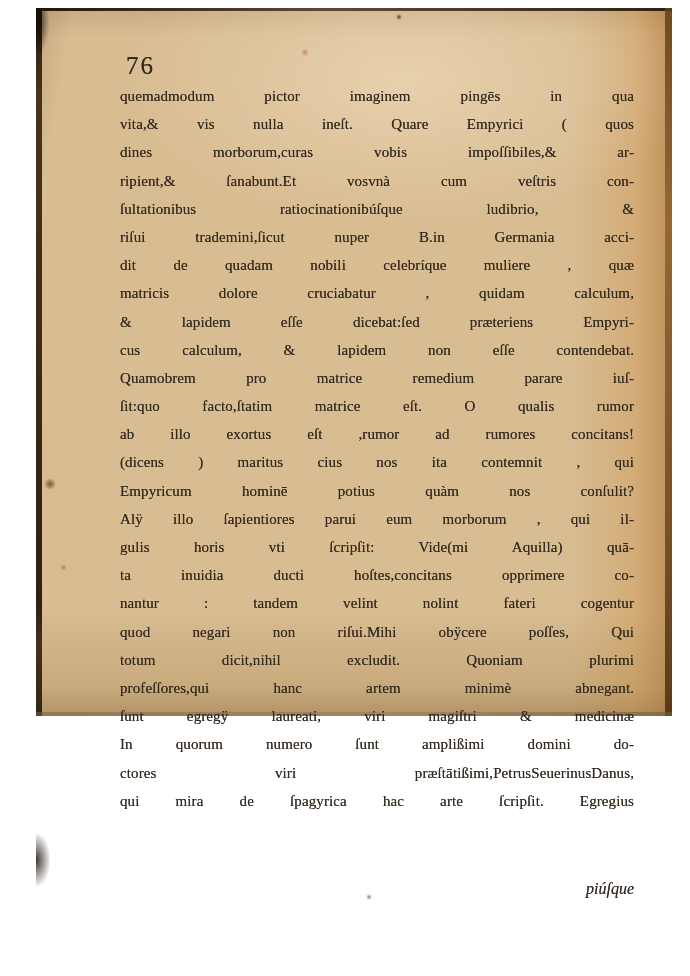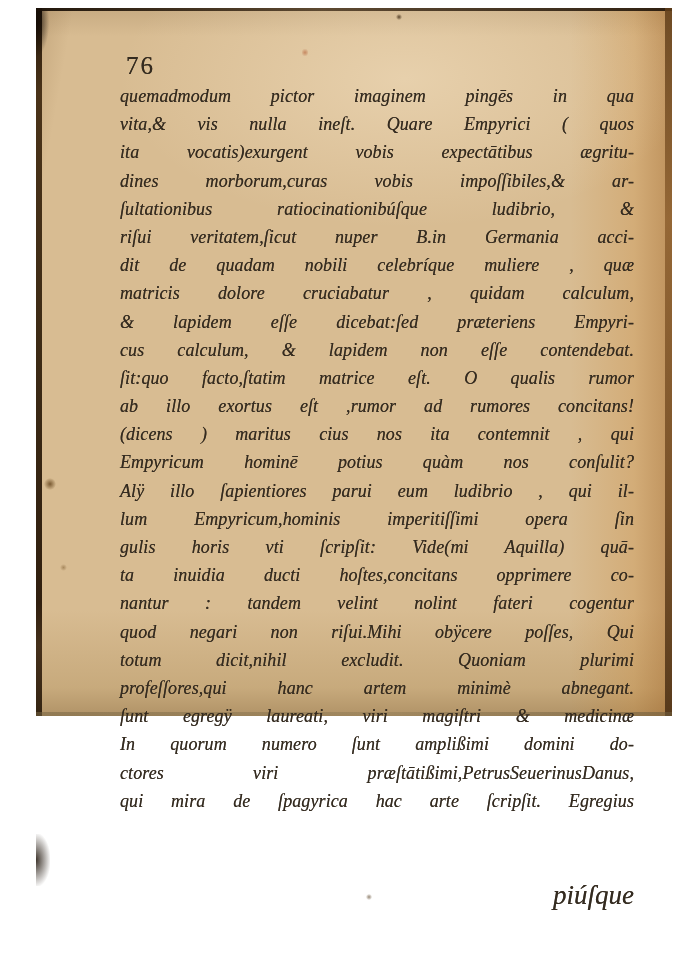--- a/index.html
+++ b/index.html
@@ -73,35 +73,34 @@
   .page-number {
     position: absolute; left: 90px; top: 44px;
     font-size: 25px; letter-spacing: 2px;
     color: var(--ink, #342b20);
     text-shadow: 0 0 0.5px rgba(40,30,18,0.8);
   }
   .text-block {
     position: absolute; left: 84px; top: 74px; width: 514px;
   }
   .line {
-    font-style: italic;
-    font-size: 18px;
+    font-size: 15px;
     line-height: 28.2px;
     height: 28.2px;
     color: var(--ink, #342b20);
     text-align: justify;
     text-align-last: justify;
     letter-spacing: 0.1px;
     white-space: normal;
     text-shadow: 0 0 0.5px rgba(44,34,22,0.75);
   }
   .catchword {
     position: absolute; right: 38px; top: 872px;
     font-style: italic;
-    font-size: 27px;
+    font-size: 16px;
     color: var(--ink, #342b20);
     text-shadow: 0 0 0.5px rgba(44,34,22,0.75);
   }
 </style>
 </head>
 <body>
 
 <div class="scan">
   <div class="page">
     <div class="edge-left"></div>
@@ -115,34 +114,34 @@
     <div class="stain stain-2"></div>
     <div class="stain stain-3"></div>
     <div class="stain stain-4"></div>
     <div class="stain stain-5"></div>
 
     <div class="page-number">76</div>
 
     <div class="text-block">
       <div class="line">quemadmodum pictor imaginem pingēs in qua</div>
       <div class="line">vita,&amp; vis nulla ineſt. Quare Empyrici ( quos</div>
-      <div class="line">ita vocatis)exurgent vobis expectātibus ægritu-</div>
       <div class="line">dines morborum,curas vobis impoſſibiles,&amp; ar-</div>
+      <div class="line">ripient,&amp; ſanabunt.Et vosvnà cum veſtris con-</div>
       <div class="line">ſultationibus ratiocinationibúſque ludibrio, &amp;</div>
-      <div class="line">riſui veritatem,ſicut nuper B.in Germania acci-</div>
+      <div class="line">riſui trademini,ſicut nuper B.in Germania acci-</div>
       <div class="line">dit de quadam nobili celebríque muliere , quæ</div>
       <div class="line">matricis dolore cruciabatur , quidam calculum,</div>
       <div class="line">&amp; lapidem eſſe dicebat:ſed præteriens Empyri-</div>
       <div class="line">cus calculum, &amp; lapidem non eſſe contendebat.</div>
+      <div class="line">Quamobrem pro matrice remedium parare iuſ-</div>
       <div class="line">ſit:quo facto,ſtatim matrice eſt. O qualis rumor</div>
       <div class="line">ab illo exortus eſt ,rumor ad rumores concitans!</div>
       <div class="line">(dicens ) maritus cius nos ita contemnit , qui</div>
       <div class="line">Empyricum hominē potius quàm nos conſulit?</div>
-      <div class="line">Alÿ illo ſapientiores parui eum ludibrio , qui il-</div>
-      <div class="line">lum Empyricum,hominis imperitiſſimi opera ſin</div>
+      <div class="line">Alÿ illo ſapientiores parui eum morborum , qui il-</div>
       <div class="line">gulis horis vti ſcripſit: Vide(mi Aquilla) quā-</div>
       <div class="line">ta inuidia ducti hoſtes,concitans opprimere co-</div>
       <div class="line">nantur : tandem velint nolint fateri cogentur</div>
       <div class="line">quod negari non riſui.Mihi obÿcere poſſes, Qui</div>
       <div class="line">totum dicit,nihil excludit. Quoniam plurimi</div>
       <div class="line">profeſſores,qui hanc artem minimè abnegant.</div>
       <div class="line">ſunt egregÿ laureati, viri magiſtri &amp; medicinæ</div>
       <div class="line">In quorum numero ſunt amplißimi domini do-</div>
       <div class="line">ctores viri præſtātißimi,PetrusSeuerinusDanus,</div>
       <div class="line">qui mira de ſpagyrica hac arte ſcripſit. Egregius</div>

